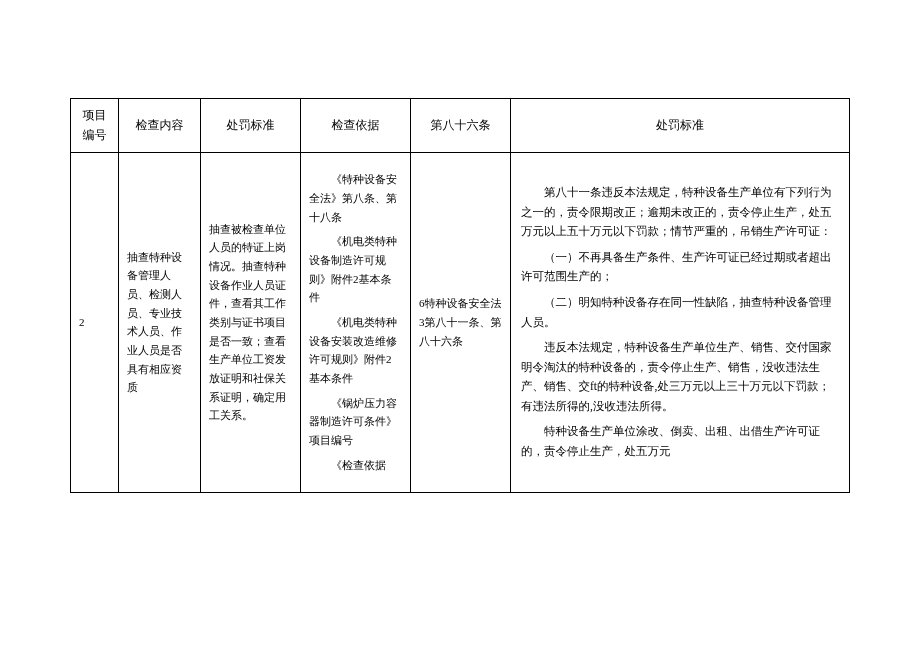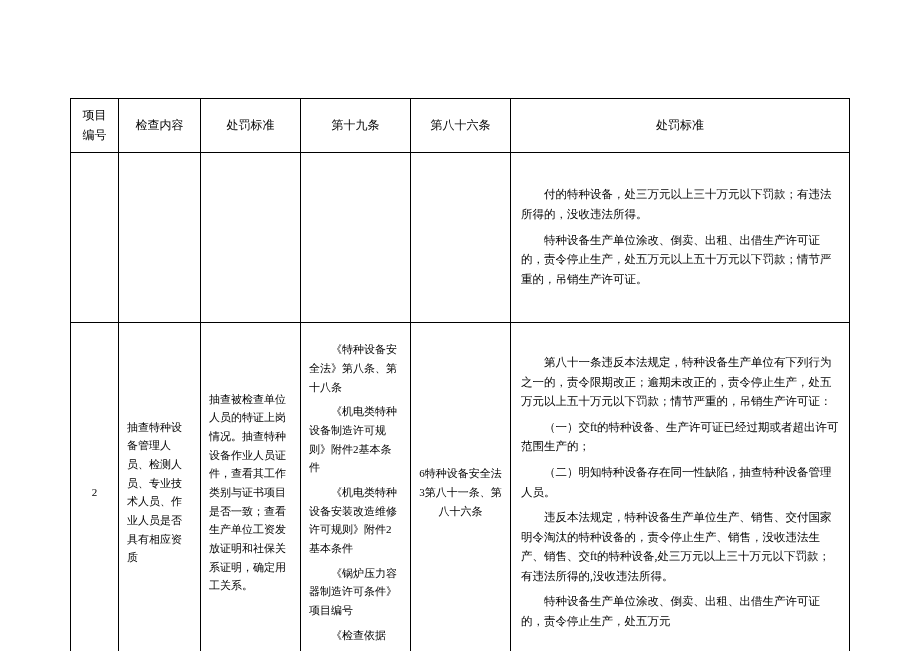--- a/index.html
+++ b/index.html
@@ -32,21 +32,21 @@
     th {
       text-align: center;
     }
     .col-no { width: 48px; }
     .col-content { width: 82px; }
     .col-method { width: 100px; }
     .col-basis { width: 110px; }
     .col-penalty-basis { width: 100px; }
     .col-penalty-std { width: auto; }
     .center {
-      text-align: center;
+      text-align: left;
     }
     .para {
       text-indent: 2em;
       margin-bottom: 6px;
     }
     .para:last-child {
       margin-bottom: 0;
     }
     .row1-h { height: 170px; }
     .row2-h { height: 340px; }
@@ -70,51 +70,40 @@
     <col class="col-method">
     <col class="col-basis">
     <col class="col-penalty-basis">
     <col class="col-penalty-std">
   </colgroup>
   <thead>
     <tr>
       <th>项目编号</th>
       <th>检查内容</th>
       <th>处罚标准</th>
-      <th>第十九条</th>
+      <th>检查依据</th>
       <th>第八十六条</th>
       <th>处罚标准</th>
     </tr>
   </thead>
   <tbody>
-    <tr class="row1-h">
-      <td class="center body-cell"></td>
-      <td class="body-cell"></td>
-      <td class="body-cell"></td>
-      <td class="body-cell"></td>
-      <td class="center body-cell"></td>
-      <td class="std-cell">
-        <p class="para">付的特种设备，处三万元以上三十万元以下罚款；有违法所得的，没收违法所得。</p>
-        <p class="para">特种设备生产单位涂改、倒卖、出租、出借生产许可证的，责令停止生产，处五万元以上五十万元以下罚款；情节严重的，吊销生产许可证。</p>
-      </td>
-    </tr>
     <tr class="row2-h">
       <td class="center body-cell">2</td>
       <td class="body-cell">抽查特种设备管理人员、检测人员、专业技术人员、作业人员是否具有相应资质</td>
       <td class="body-cell">抽查被检查单位人员的特证上岗情况。抽查特种设备作业人员证件，查看其工作类别与证书项目是否一致；查看生产单位工资发放证明和社保关系证明，确定用工关系。</td>
       <td class="body-cell">
         <p class="para">《特种设备安全法》第八条、第十八条</p>
         <p class="para">《机电类特种设备制造许可规则》附件2基本条件</p>
         <p class="para">《机电类特种设备安装改造维修许可规则》附件2基本条件</p>
         <p class="para">《锅炉压力容器制造许可条件》项目编号</p>
         <p class="para">《检查依据</p>
       </td>
       <td class="center body-cell">6特种设备安全法3第八十一条、第八十六条</td>
       <td class="std-cell">
         <p class="para">第八十一条违反本法规定，特种设备生产单位有下列行为之一的，责令限期改正；逾期未改正的，责令停止生产，处五万元以上五十万元以下罚款；情节严重的，吊销生产许可证：</p>
-        <p class="para">（一）交ft的特种设备、生产许可证已经过期或者超出许可范围生产的；</p>
+        <p class="para">（一）不再具备生产条件、生产许可证已经过期或者超出许可范围生产的；</p>
         <p class="para">（二）明知特种设备存在同一性缺陷，抽查特种设备管理人员。</p>
         <p class="para">违反本法规定，特种设备生产单位生产、销售、交付国家明令淘汰的特种设备的，责令停止生产、销售，没收违法生产、销售、交ft的特种设备,处三万元以上三十万元以下罚款；有违法所得的,没收违法所得。</p>
         <p class="para">特种设备生产单位涂改、倒卖、出租、出借生产许可证的，责令停止生产，处五万元</p>
       </td>
     </tr>
   </tbody>
 </table>
 
 </body></html>

